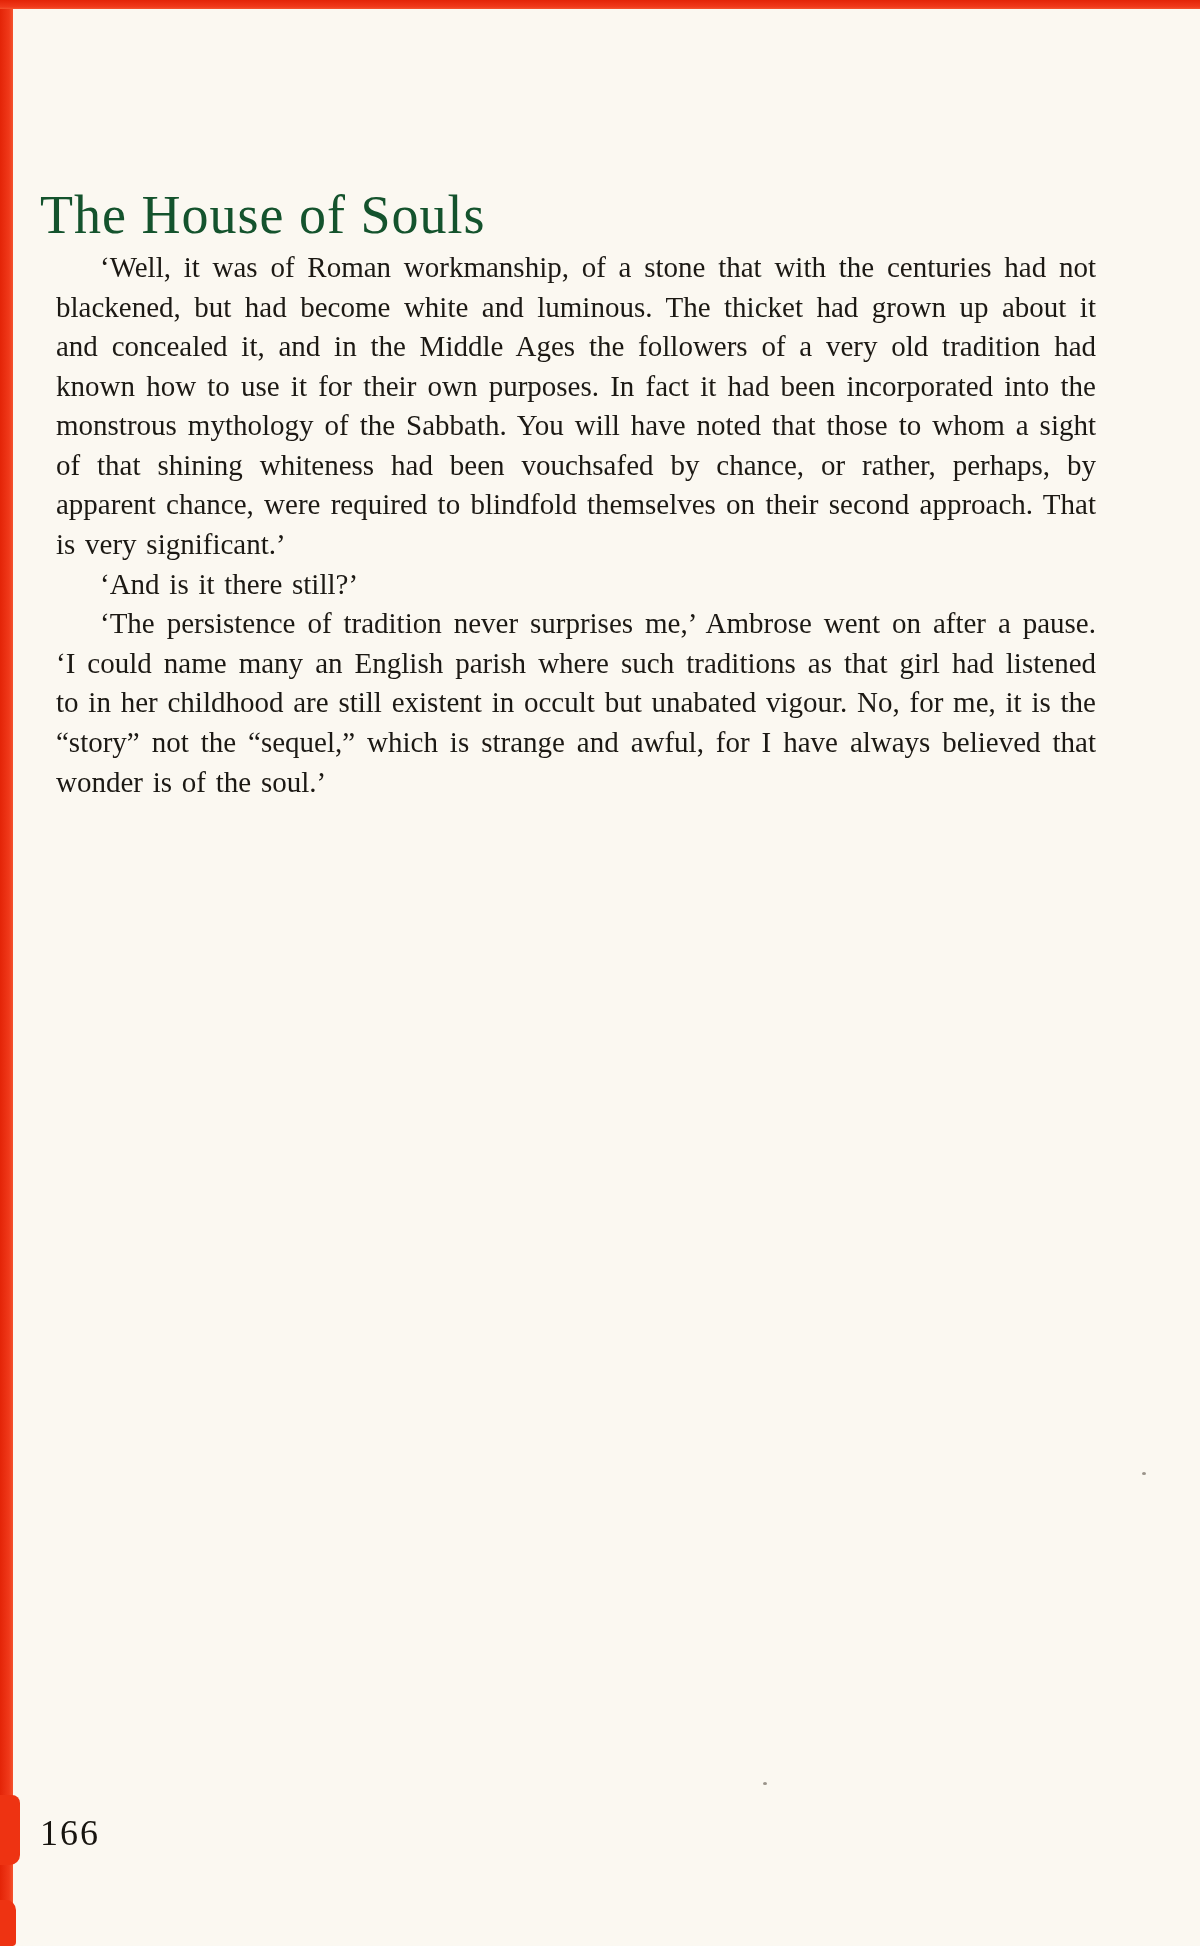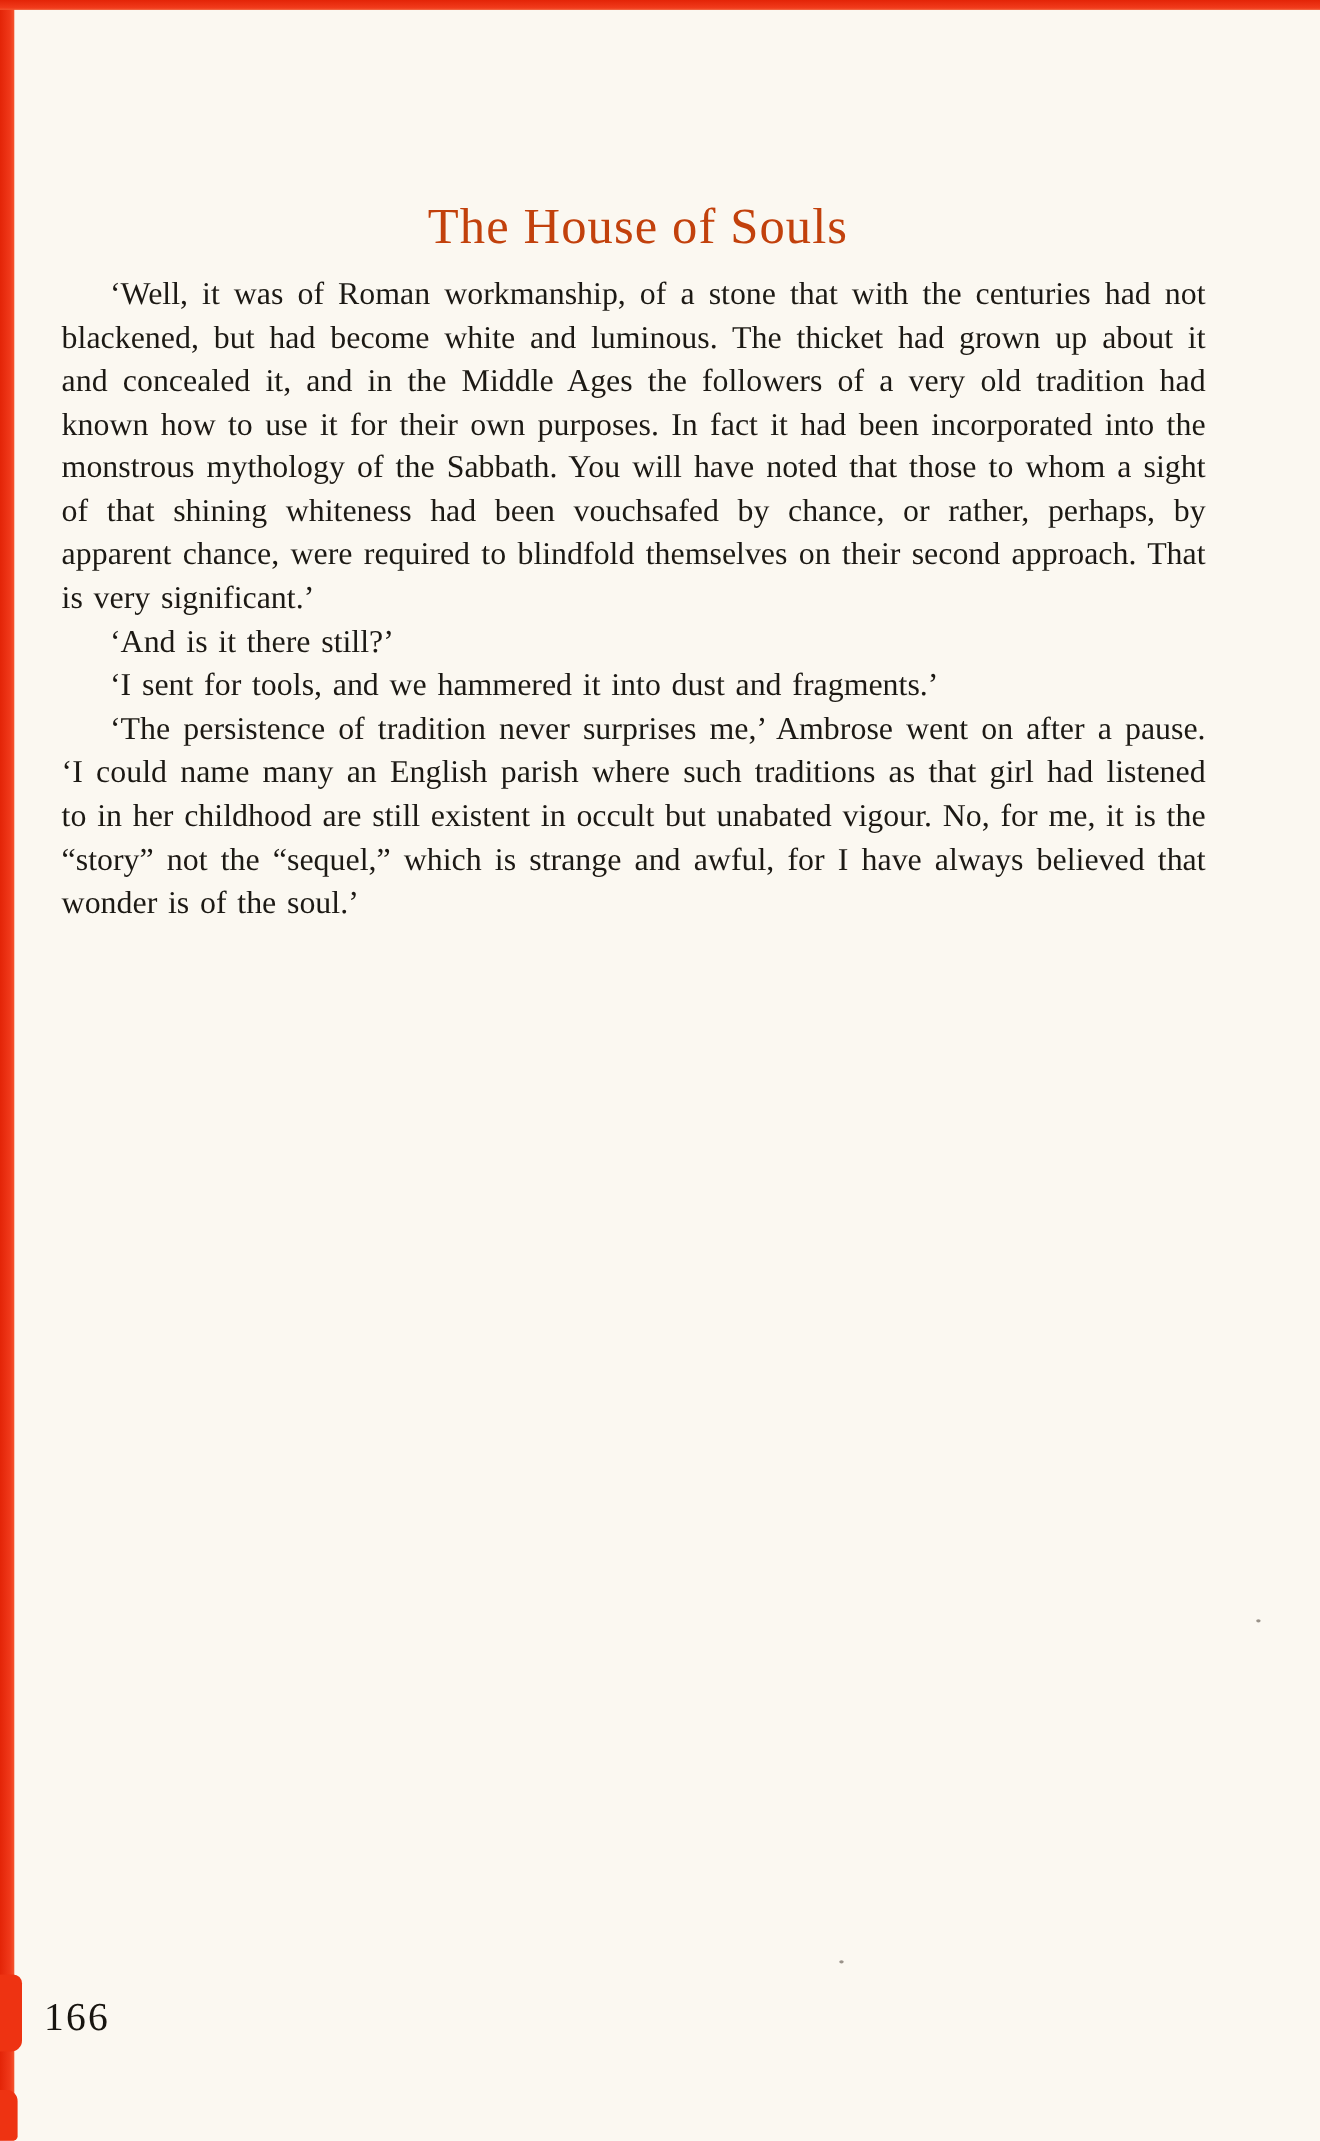--- a/index.html
+++ b/index.html
@@ -42,25 +42,24 @@
     left: 0; top: 1900px;
     width: 16px; height: 46px;
     background: #ee3312;
     border-radius: 0 10px 4px 0;
   }
   .page-title {
     position: absolute;
     top: 148px;
     left: 40px;
     width: 1080px;
-    text-align: center;
-    font-size: 46px;
+    font-size: 54px;
     letter-spacing: 1px;
     font-weight: 400;
-    color: #c2410c;
+    color: #14532d;
   }
   .body-text {
     position: absolute;
     top: 248px;
     left: 56px;
     width: 1040px;
     font-size: 29px;
     line-height: 1.365;
     text-align: justify;
     word-spacing: 2.5px;
@@ -96,17 +95,16 @@
 <div class="scan-blob-1"></div>
 <div class="scan-blob-2"></div>
 <div class="speckle speckle-1"></div>
 <div class="speckle speckle-2"></div>
 
 <h1 class="page-title">The House of Souls</h1>
 
 <div class="body-text">
   <p>‘Well, it was of Roman workmanship, of a stone that with the centuries had not blackened, but had become white and luminous.  The thicket had grown up about it and concealed it, and in the Middle Ages the followers of a very old tradition had known how to use it for their own purposes.  In fact it had been incorporated into the monstrous mythology of the Sabbath. You will have noted that those to whom a sight of that shining whiteness had been vouchsafed by chance, or rather, perhaps, by apparent chance, were required to blindfold themselves on their second approach. That is very significant.’</p>
   <p>‘And is it there still?’</p>
-  <p>‘I sent for tools, and we hammered it into dust and fragments.’</p>
   <p>‘The persistence of tradition never surprises me,’ Ambrose went on after a pause.  ‘I could name many an English parish where such traditions as that girl had listened to in her childhood are still existent in occult but unabated vigour.  No, for me, it is the “story” not the “sequel,” which is strange and awful, for I have always believed that wonder is of the soul.’</p>
 </div>
 
 <div class="page-number">166</div>
 
 </body></html>

